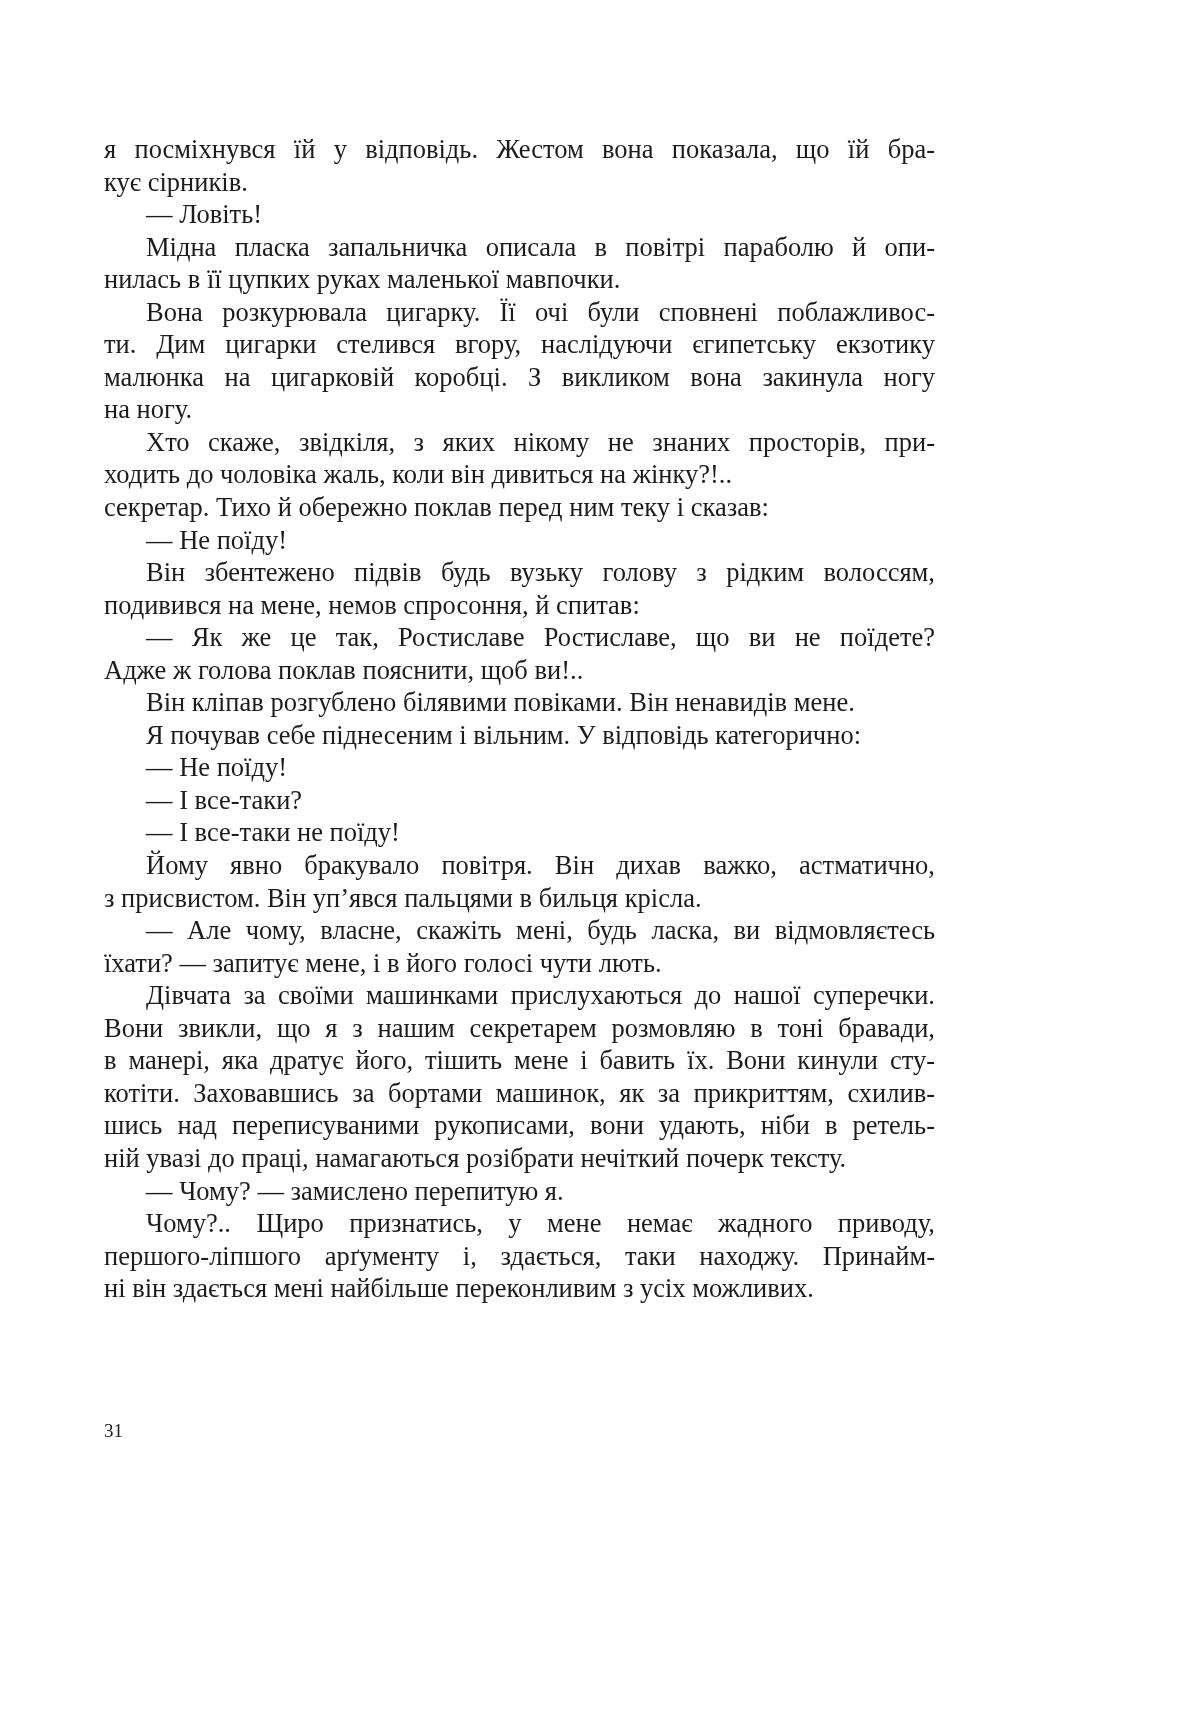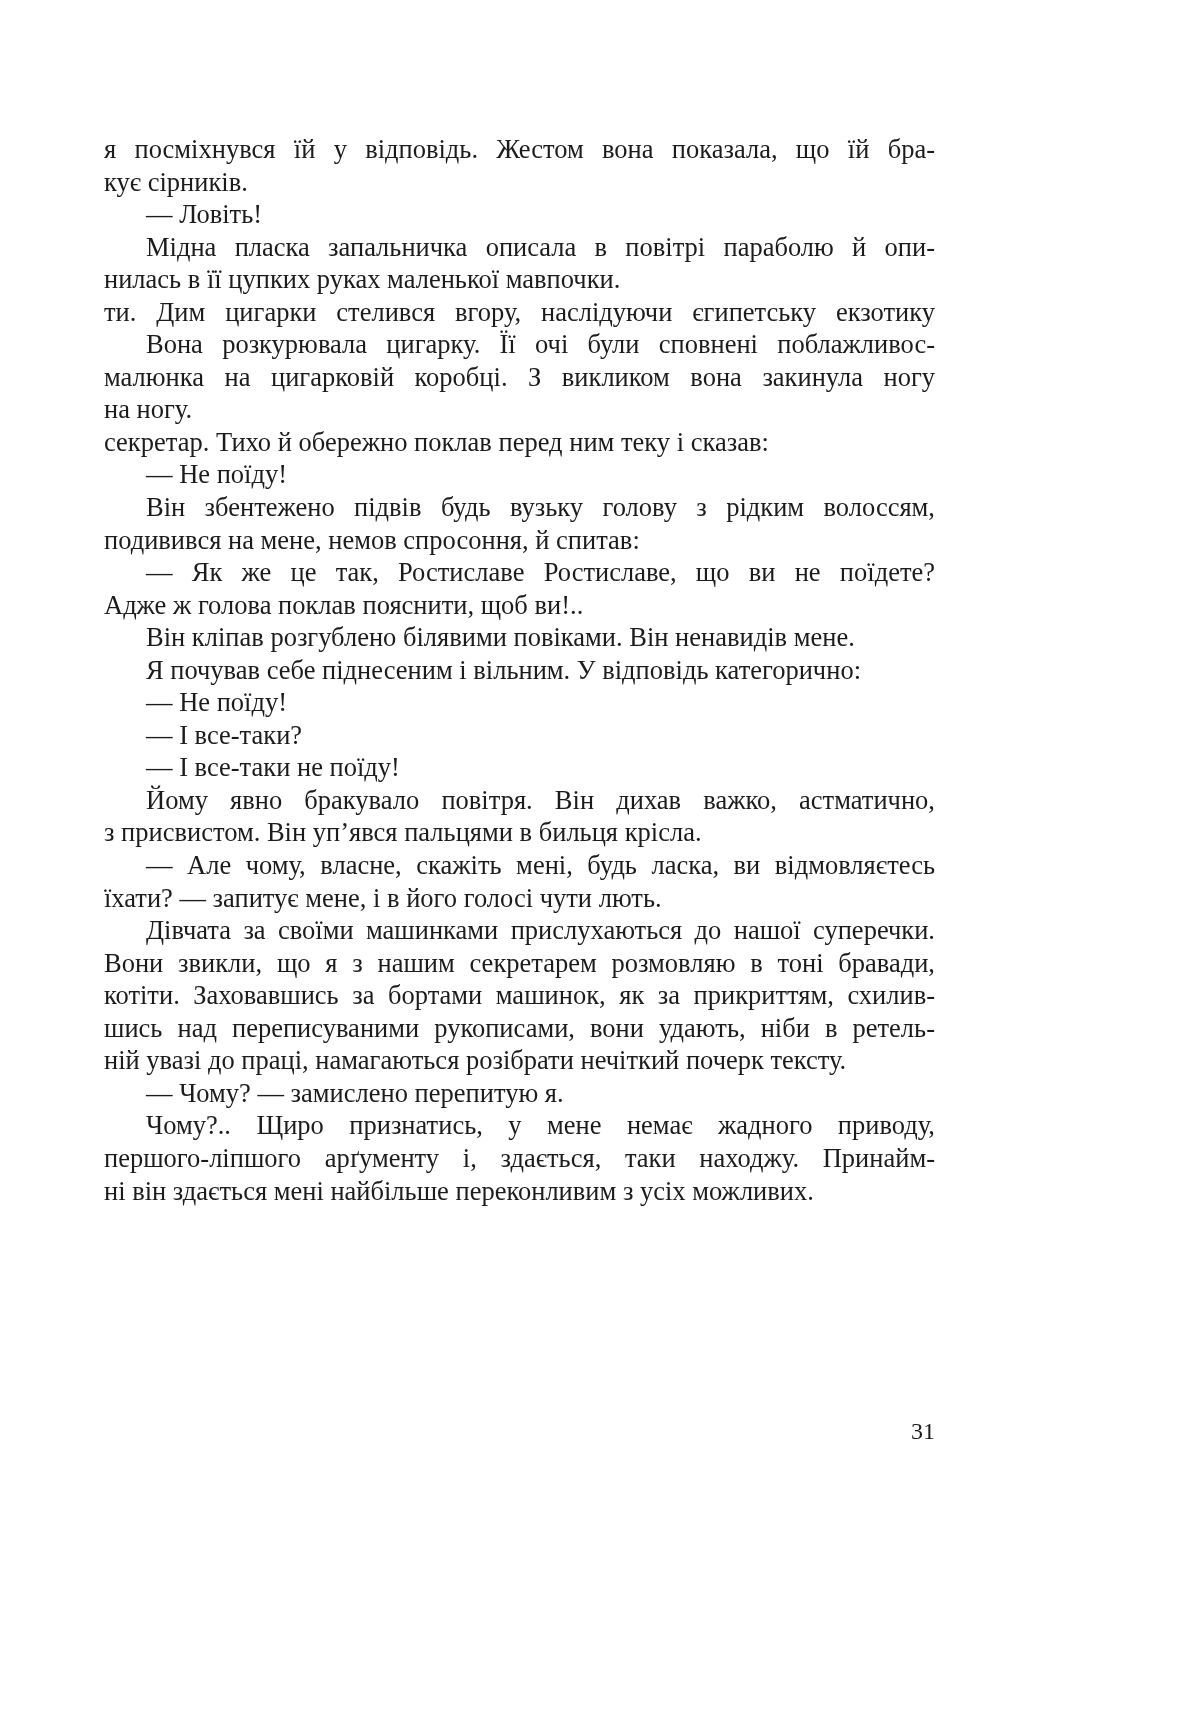--- a/index.html
+++ b/index.html
@@ -41,46 +41,50 @@
       text-align-last: left;
     }
     .line.indent {
       text-indent: 42px;
     }
     .page-number {
       position: absolute;
       left: 104px;
       top: 1415px;
       width: 831px;
-      text-align: right;
-      font-size: 24px;
+      text-align: left;
+      font-size: 19px;
       line-height: 32.55px;
     }
   </style>
 </head>
 <body>
 
 <div class="page">
   <div class="text-block">
       <div class="paragraph">
         <div class="line">я посміхнувся їй у відповідь. Жестом вона показала, що їй бра-</div>
         <div class="line last">кує сірників.</div>
       </div>
       <div class="paragraph">
         <div class="line last indent">— Ловіть!</div>
       </div>
       <div class="paragraph">
         <div class="line indent">Мідна пласка запальничка описала в повітрі параболю й опи-</div>
         <div class="line last">нилась в її цупких руках маленької мавпочки.</div>
       </div>
       <div class="paragraph">
+        <div class="line indent">Вона розкурювала цигарку. Її очі були сповнені поблажливос-</div>
         <div class="line">ти. Дим цигарки стелився вгору, наслідуючи єгипетську екзотику</div>
-        <div class="line indent">Вона розкурювала цигарку. Її очі були сповнені поблажливос-</div>
         <div class="line">малюнка на цигарковій коробці. З викликом вона закинула ногу</div>
         <div class="line last">на ногу.</div>
+      </div>
+      <div class="paragraph">
+        <div class="line indent">Хто скаже, звідкіля, з яких нікому не знаних просторів, при-</div>
+        <div class="line last">ходить до чоловіка жаль, коли він дивиться на жінку?!..</div>
       </div>
       <div class="paragraph">
         <div class="line last">секретар. Тихо й обережно поклав перед ним теку і сказав:</div>
       </div>
       <div class="paragraph">
         <div class="line last indent">— Не поїду!</div>
       </div>
       <div class="paragraph">
         <div class="line indent">Він збентежено підвів будь вузьку голову з рідким волоссям,</div>
         <div class="line last">подивився на мене, немов спросоння, й спитав:</div>
@@ -108,20 +112,21 @@
         <div class="line indent">Йому явно бракувало повітря. Він дихав важко, астматично,</div>
         <div class="line last">з присвистом. Він уп’явся пальцями в бильця крісла.</div>
       </div>
       <div class="paragraph">
         <div class="line indent">— Але чому, власне, скажіть мені, будь ласка, ви відмовляєтесь</div>
         <div class="line last">їхати? — запитує мене, і в його голосі чути лють.</div>
       </div>
       <div class="paragraph">
         <div class="line indent">Дівчата за своїми машинками прислухаються до нашої суперечки.</div>
         <div class="line">Вони звикли, що я з нашим секретарем розмовляю в тоні бравади,</div>
+        <div class="line">в манері, яка дратує його, тішить мене і бавить їх. Вони кинули сту-</div>
         <div class="line">котіти. Заховавшись за бортами машинок, як за прикриттям, схилив-</div>
         <div class="line">шись над переписуваними рукописами, вони удають, ніби в ретель-</div>
         <div class="line last">ній увазі до праці, намагаються розібрати нечіткий почерк тексту.</div>
       </div>
       <div class="paragraph">
         <div class="line last indent">— Чому? — замислено перепитую я.</div>
       </div>
       <div class="paragraph">
         <div class="line indent">Чому?.. Щиро признатись, у мене немає жадного приводу,</div>
         <div class="line">першого-ліпшого арґументу і, здається, таки находжу. Принайм-</div>

